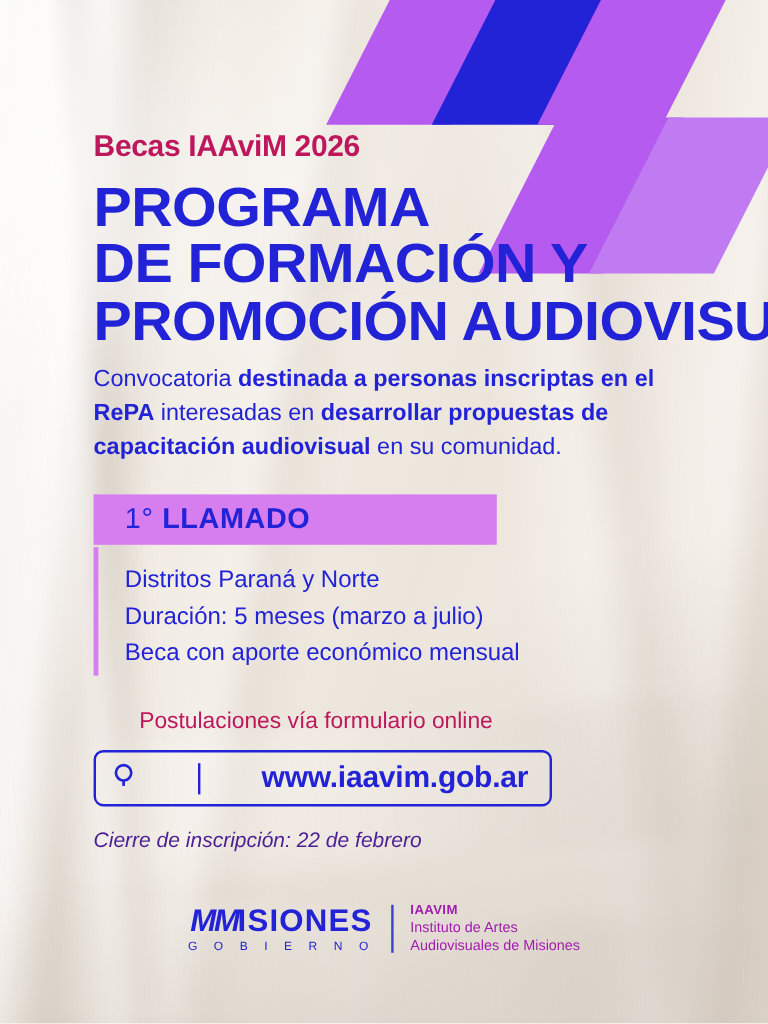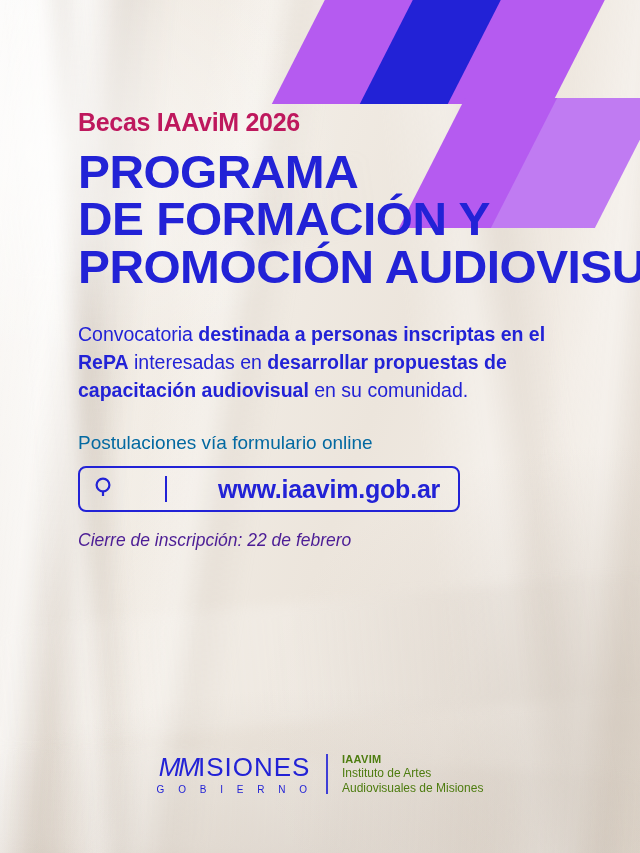--- a/index.html
+++ b/index.html
@@ -97,21 +97,21 @@
     font-weight: bold;
     font-size: 46px;
     line-height: 1.03;
     letter-spacing: -0.5px;
     transform: scaleX(1.04);
     transform-origin: left center;
   }
   .headline div { white-space: nowrap; }
 
   .lede {
-    margin-top: 30px;
+    margin-top: 12px;
     color: #2222d6;
     font-size: 19.5px;
     line-height: 1.42;
     max-width: 470px;
   }
   .lede b { font-weight: bold; }
   .lede span.light { font-weight: normal; }
 
   
   .callout {
@@ -137,22 +137,23 @@
   }
   .callout-body div {
     color: #2222d6;
     font-size: 20px;
     line-height: 1.52;
   }
 
   
   .form-label {
     margin-top: 28px;
-    color: #0369a1;
+    color: #be185d;
     font-size: 19px;
+    margin-left: 38px;
   }
   .url-box {
     margin-top: 12px;
     display: inline-flex;
     align-items: center;
     border: 2.5px solid #2222d6;
     border-radius: 8px;
     padding: 6px 18px 6px 12px;
     background: rgba(255,255,255,0.10);
     gap: 39px;
@@ -183,39 +184,39 @@
     right: 0;
     bottom: 56px;
     display: flex;
     justify-content: center;
     align-items: center;
     gap: 14px;
   }
   .brand { text-align: center; }
   .brand-main {
     color: #2222d6;
-    font-weight: normal;
+    font-weight: bold;
     font-size: 26px;
     letter-spacing: 1px;
     line-height: 1;
   }
   .brand-main .mm { letter-spacing: -2px; font-style: italic; }
   .brand-sub {
     color: #2222d6;
     font-size: 10px;
     letter-spacing: 5.5px;
     margin-top: 4px;
   }
   .divider-v {
     width: 1.5px;
     height: 40px;
     background: #2222d6;
     opacity: .85;
   }
-  .org { color: #4d7c0f; line-height: 1.3; }
+  .org { color: #a21caf; line-height: 1.3; }
   .org .org-title { font-weight: bold; font-size: 11px; letter-spacing: .3px; }
   .org .org-line { font-size: 12px; }
 </style>
 </head>
 <body>
 
 <div id="poster">
 
   <div class="fabric-base"></div>
   <div class="wrinkle w1"></div>
@@ -243,20 +244,31 @@
     <div class="headline">
       <div>PROGRAMA</div>
       <div>DE FORMACIÓN Y</div>
       <div>PROMOCIÓN AUDIOVISUAL</div>
     </div>
 
     <div class="lede">
       <span class="light">Convocatoria </span><b>destinada a personas inscriptas en el RePA</b><span class="light"> interesadas en </span><b>desarrollar propuestas de capacitación audiovisual</b><span class="light"> en su comunidad.</span>
     </div>
 
+    <div class="callout">
+      <div class="callout-bar">
+        <span class="deg">1°</span>
+        <span>LLAMADO</span>
+      </div>
+      <div class="callout-body">
+        <div>Distritos Paraná y Norte</div>
+        <div>Duración: 5 meses (marzo a julio)</div>
+        <div>Beca con aporte económico mensual</div>
+      </div>
+    </div>
 
     <div class="form-label">Postulaciones vía formulario online</div>
 
     <div class="url-box">
       <span>
         <svg width="24" height="26" viewBox="0 0 24 26" aria-hidden="true">
           <circle cx="11" cy="11" r="6.4" fill="none" stroke="#2222d6" stroke-width="2.2"></circle>
           <line x1="11" y1="17.4" x2="11" y2="22" stroke="#2222d6" stroke-width="2.2"></line>
         </svg>
       </span>

